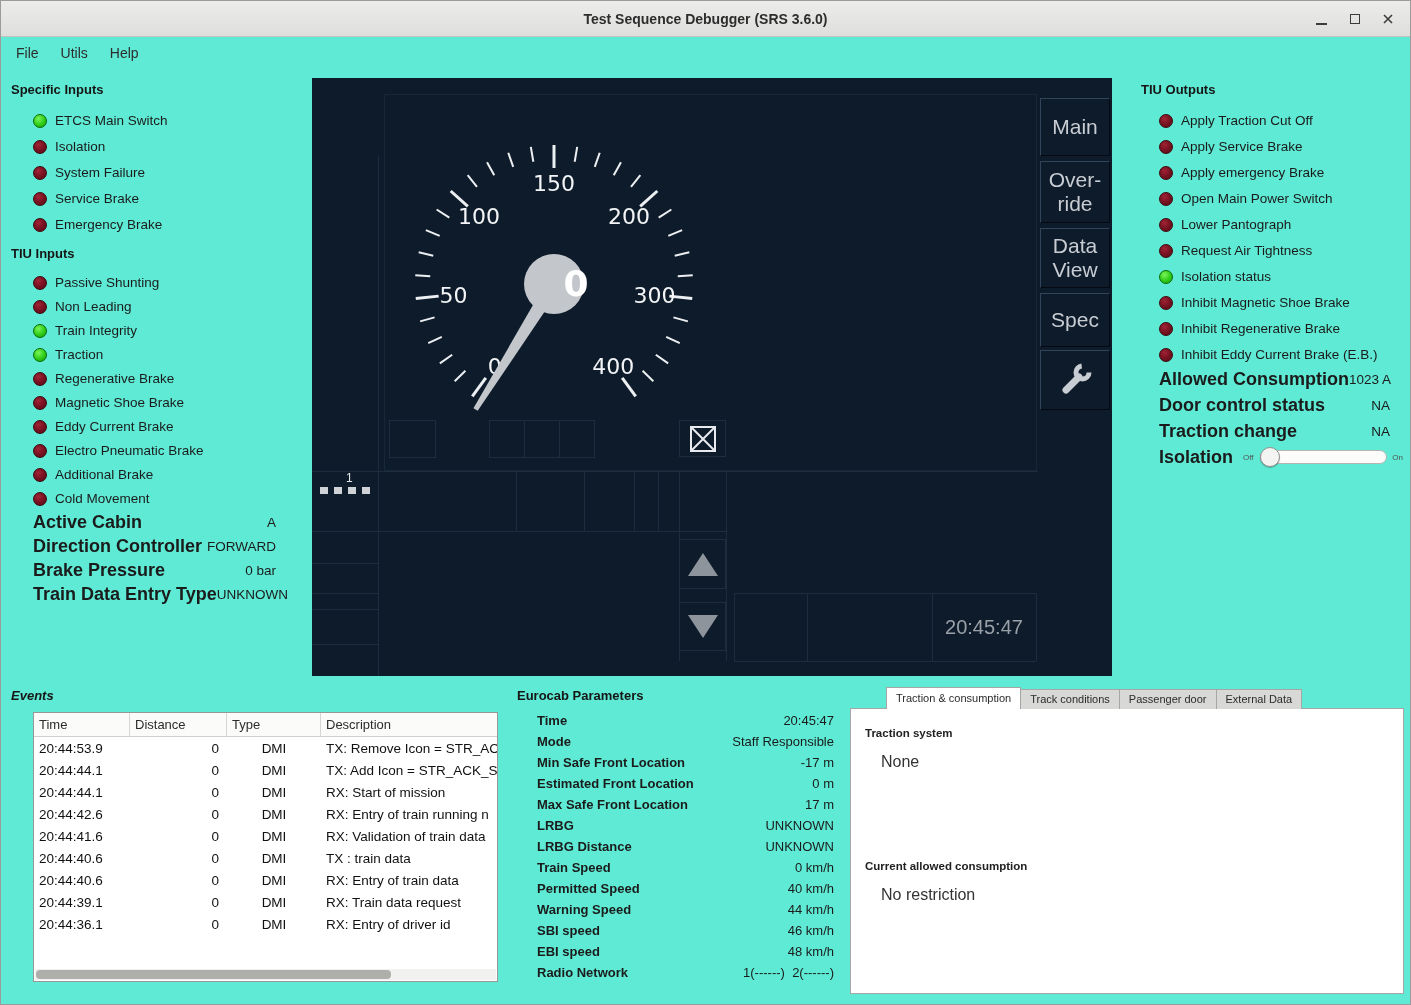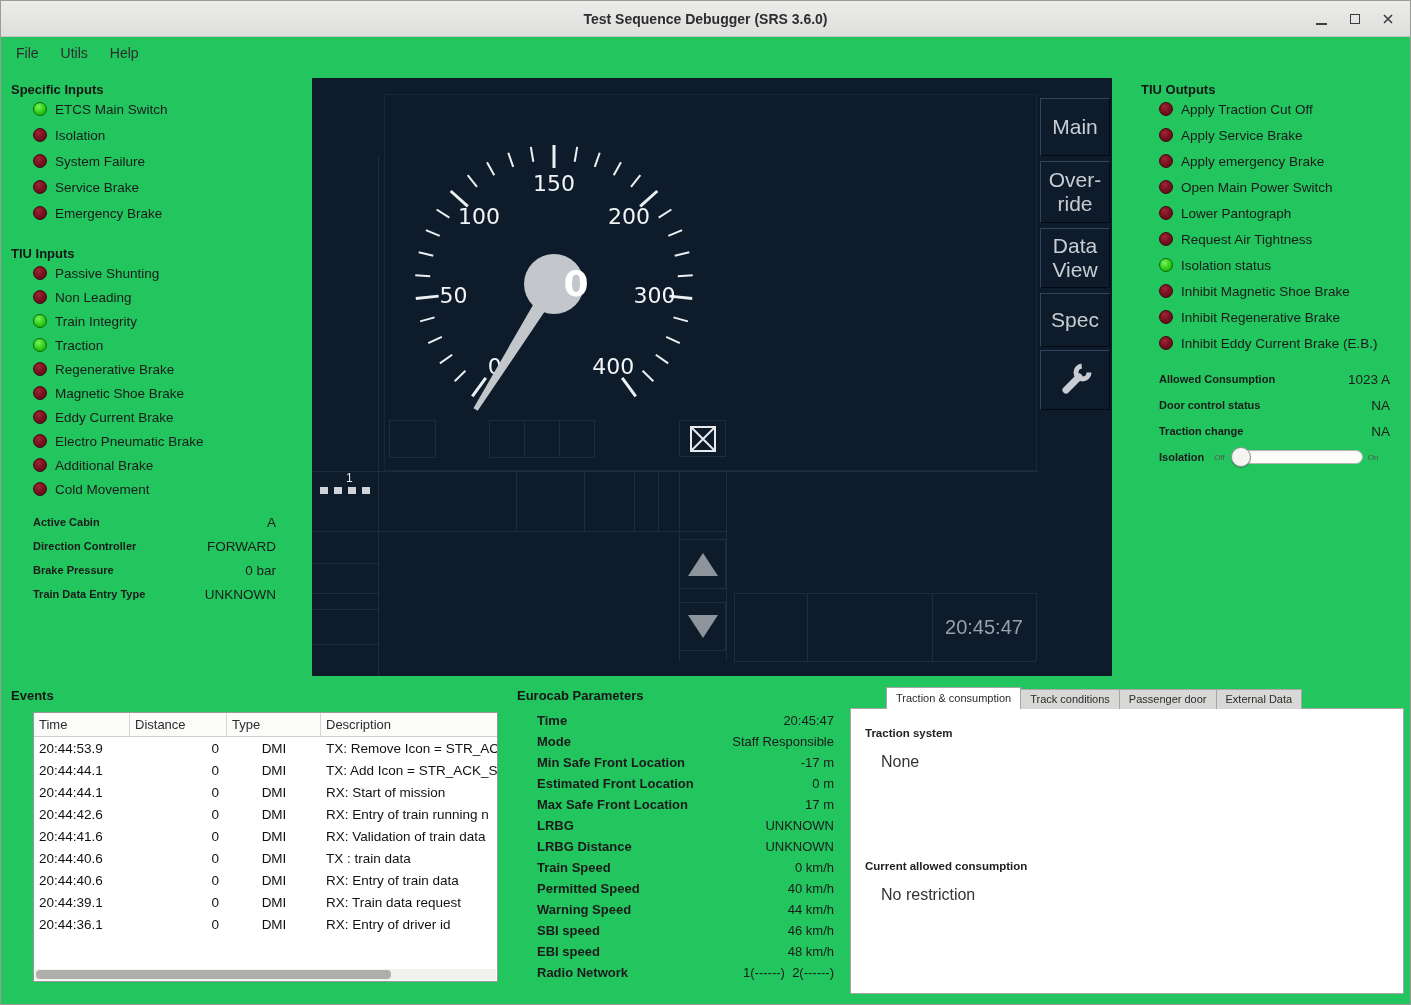--- a/index.html
+++ b/index.html
@@ -1,48 +1,48 @@
 <!DOCTYPE html>
 <html><head>
 <meta charset="utf-8">
 <style>
   *{margin:0;padding:0;box-sizing:border-box;}
   html,body{width:1411px;height:1005px;}
   body{font-family:"Liberation Sans","DejaVu Sans",sans-serif;background:#e8e8e7;color:#1b1b1b;}
-  .app{position:relative;width:1411px;height:1005px;overflow:hidden;background:#22c55e;border:1px solid #9b9b99;}
+  .app{position:relative;width:1411px;height:1005px;overflow:hidden;background:#5eead4;border:1px solid #9b9b99;}
 
   
   .titlebar{position:absolute;left:0;top:0;width:100%;height:36px;background:linear-gradient(#ececeb,#dededd);border-bottom:1px solid #c2c2c0;}
   .title{position:absolute;left:0;right:0;top:0;height:36px;line-height:36px;text-align:center;font-weight:bold;font-size:14px;color:#2d2d2d;}
   .winbtns{position:absolute;right:6px;top:0;height:36px;display:flex;align-items:center;}
   .winbtn{width:33px;height:28px;display:flex;align-items:center;justify-content:center;cursor:pointer;}
   .g-min{width:11px;height:2px;background:#3c3c3c;margin-top:10px;}
   .g-max{width:10px;height:10px;border:1.5px solid #3c3c3c;display:block;}
   .menubar{position:absolute;left:0;top:37px;width:100%;height:29px;display:flex;align-items:center;padding-left:4px;}
   .menu-item{padding:4px 11px;font-size:14px;color:#2d2d2d;cursor:pointer;}
 
   
   .left-panel{position:absolute;left:10px;top:81px;width:286px;}
   .right-panel{position:absolute;left:1140px;top:81px;width:262px;}
   .panel-title{font-weight:bold;font-size:13px;height:20px;color:#161616;}
   .mt{margin-top:14px;}
-  .led-row{display:flex;align-items:flex-start;}
+  .led-row{display:flex;align-items:flex-end;}
   .row26{height:26px;}
   .row24{height:24px;}
   .led{width:14px;height:14px;border-radius:50%;flex:none;}
   .left-panel .led{margin-left:22px;}
   .right-panel .led{margin-left:18px;}
   .led-off{background:radial-gradient(circle at 38% 32%, #a22336 0%, #7a1322 45%, #590b16 100%);border:1px solid #40060e;}
   .led-on{background:radial-gradient(circle at 38% 32%, #79f55a 0%, #2ecb17 55%, #149c05 100%);border:1px solid #0b6b05;}
   .led-label{margin-left:8px;font-size:13.5px;white-space:nowrap;}
   .field-list{margin-top:4px;}
   .field-row{display:flex;justify-content:space-between;align-items:center;}
   .left-panel .field-row{margin-left:22px;width:243px;height:24px;}
   .right-panel .field-row{margin-left:18px;width:231px;height:26px;}
-  .field-label{font-weight:bold;font-size:11px;white-space:nowrap;}
+  .field-label{font-weight:bold;font-size:18px;white-space:nowrap;}
   .field-value{font-size:13.5px;white-space:nowrap;}
   .iso-row{display:flex;align-items:center;height:26px;margin-left:18px;}
   .iso-off,.iso-on{font-size:8px;color:#555;}
   .iso-off{margin-left:10px;}
   .iso-on{margin-left:5px;}
   .iso-slider{position:relative;width:132px;height:22px;margin-left:6px;cursor:pointer;}
   .iso-track{position:absolute;left:0;right:0;top:4px;height:14px;background:#fcfcfb;border:1px solid #b4b4b1;border-radius:7px;}
   .iso-knob{position:absolute;left:0;top:1px;width:20px;height:20px;border-radius:50%;background:#f4f4f3;border:1px solid #929290;box-shadow:0 1px 1px rgba(0,0,0,.25);}
 
   
@@ -55,21 +55,21 @@
   .tri-down{width:0;height:0;border-left:15px solid transparent;border-right:15px solid transparent;border-top:23px solid #8d949c;}
   .dmi-clock{position:absolute;left:620px;top:515px;width:104px;height:68px;display:flex;align-items:center;justify-content:center;font-size:20px;color:#99a0a8;}
   .level-ind{position:absolute;left:6px;top:394px;width:58px;}
   .level-num{color:#e6e9eb;font-size:12px;margin-left:28px;height:13px;line-height:13px;}
   .level-squares{display:flex;gap:6px;margin-top:2px;margin-left:2px;}
   .lsq{width:8px;height:7px;background:#cfd3d6;}
   .icon-cell{display:flex;align-items:center;justify-content:center;}
 
   
   .section-title{position:absolute;font-weight:bold;font-size:13px;color:#161616;}
-  .events-title{left:10px;top:687px;}
+  .events-title{left:10px;top:687px;font-style:italic;}
   .events-table{position:absolute;left:32px;top:711px;width:465px;height:270px;background:#fff;border:1px solid #979795;}
   .ev-header{display:flex;height:24px;border-bottom:1px solid #cfcfcd;background:#fbfbfa;}
   .ev-col{font-size:13px;color:#2c2c2c;border-right:1px solid #d6d6d4;display:flex;align-items:center;padding-left:5px;cursor:pointer;}
   .c-time{width:96px;flex:none;}
   .c-dist{width:97px;flex:none;text-align:right;}
   .c-type{width:94px;flex:none;}
   .c-desc{flex:1;min-width:0;}
   .ev-col.c-desc{border-right:none;}
   .ev-row{display:flex;height:22px;cursor:default;}
   .ev-cell{font-size:13.5px;color:#111;display:flex;align-items:center;padding-left:5px;overflow:hidden;white-space:nowrap;}

